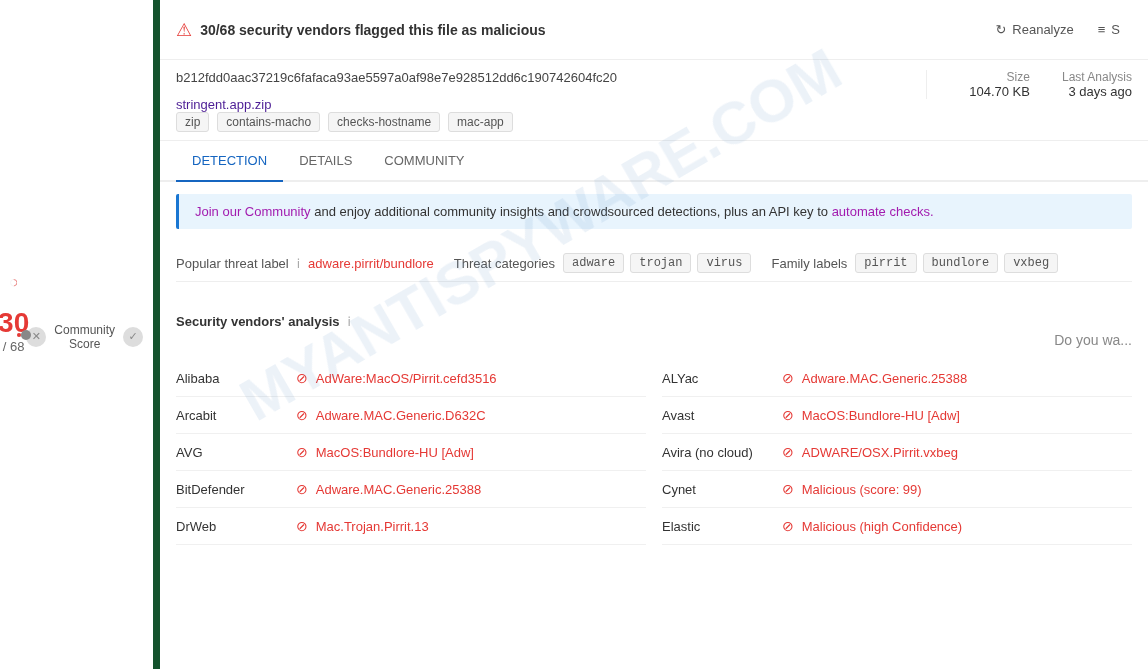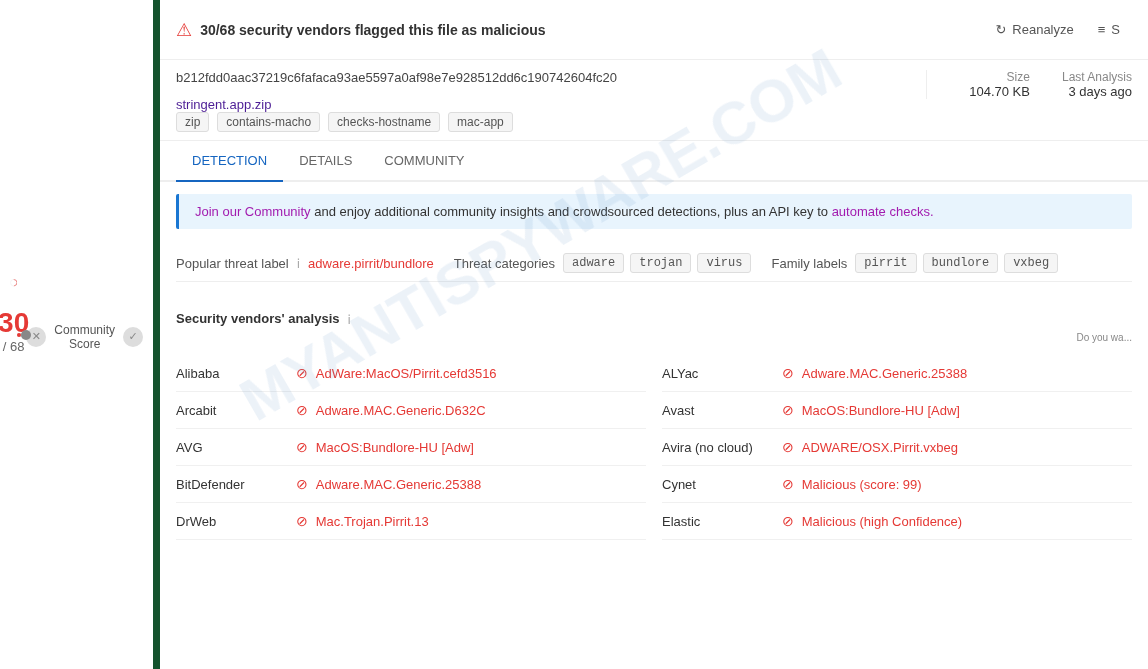--- a/index.html
+++ b/index.html
@@ -66,21 +66,21 @@
     .threat-tags { display: flex; gap: 6px; }
     .threat-tag { background: #f5f5f5; border: 1px solid #ddd; border-radius: 3px; padding: 2px 8px; font-size: 12px; color: #555; font-family: Liberation Mono, monospace; }
     .family-labels { display: flex; gap: 6px; }
 
     .divider-h { border-top: 1px solid #eee; margin: 0 16px; }
 
     
     .vendors-section { padding: 12px 16px 0; }
     .vendors-header { display: flex; align-items: center; gap: 8px; margin-bottom: 12px; }
     .vendors-title { font-size: 13px; font-weight: 600; color: #333; }
-    .do-you-want { font-size: 10px; color: #888; margin-left: auto; margin-top: 38px; }
+    .do-you-want { font-size: 14px; color: #888; margin-left: auto; margin-top: 38px; }
 
     .vendors-grid { display: grid; grid-template-columns: 1fr 1fr; gap: 16px; }
     .vendor-row { display: flex; align-items: center; padding: 10px 0; border-bottom: 1px solid #f0f0f0; }
     .vendor-name { width: 120px; font-size: 13px; color: #333; flex-shrink: 0; }
     .vendor-threat-icon { color: #e53935; margin-right: 8px; font-size: 14px; flex-shrink: 0; }
     .vendor-detection { color: #e53935; font-size: 13px; text-decoration: none; }
 
     
     .watermark { position: fixed; top: 200px; left: 200px; font-size: 60px; color: rgba(100,150,200,0.12); font-weight: bold; transform: rotate(-30deg); pointer-events: none; white-space: nowrap; z-index: 100; }
 

